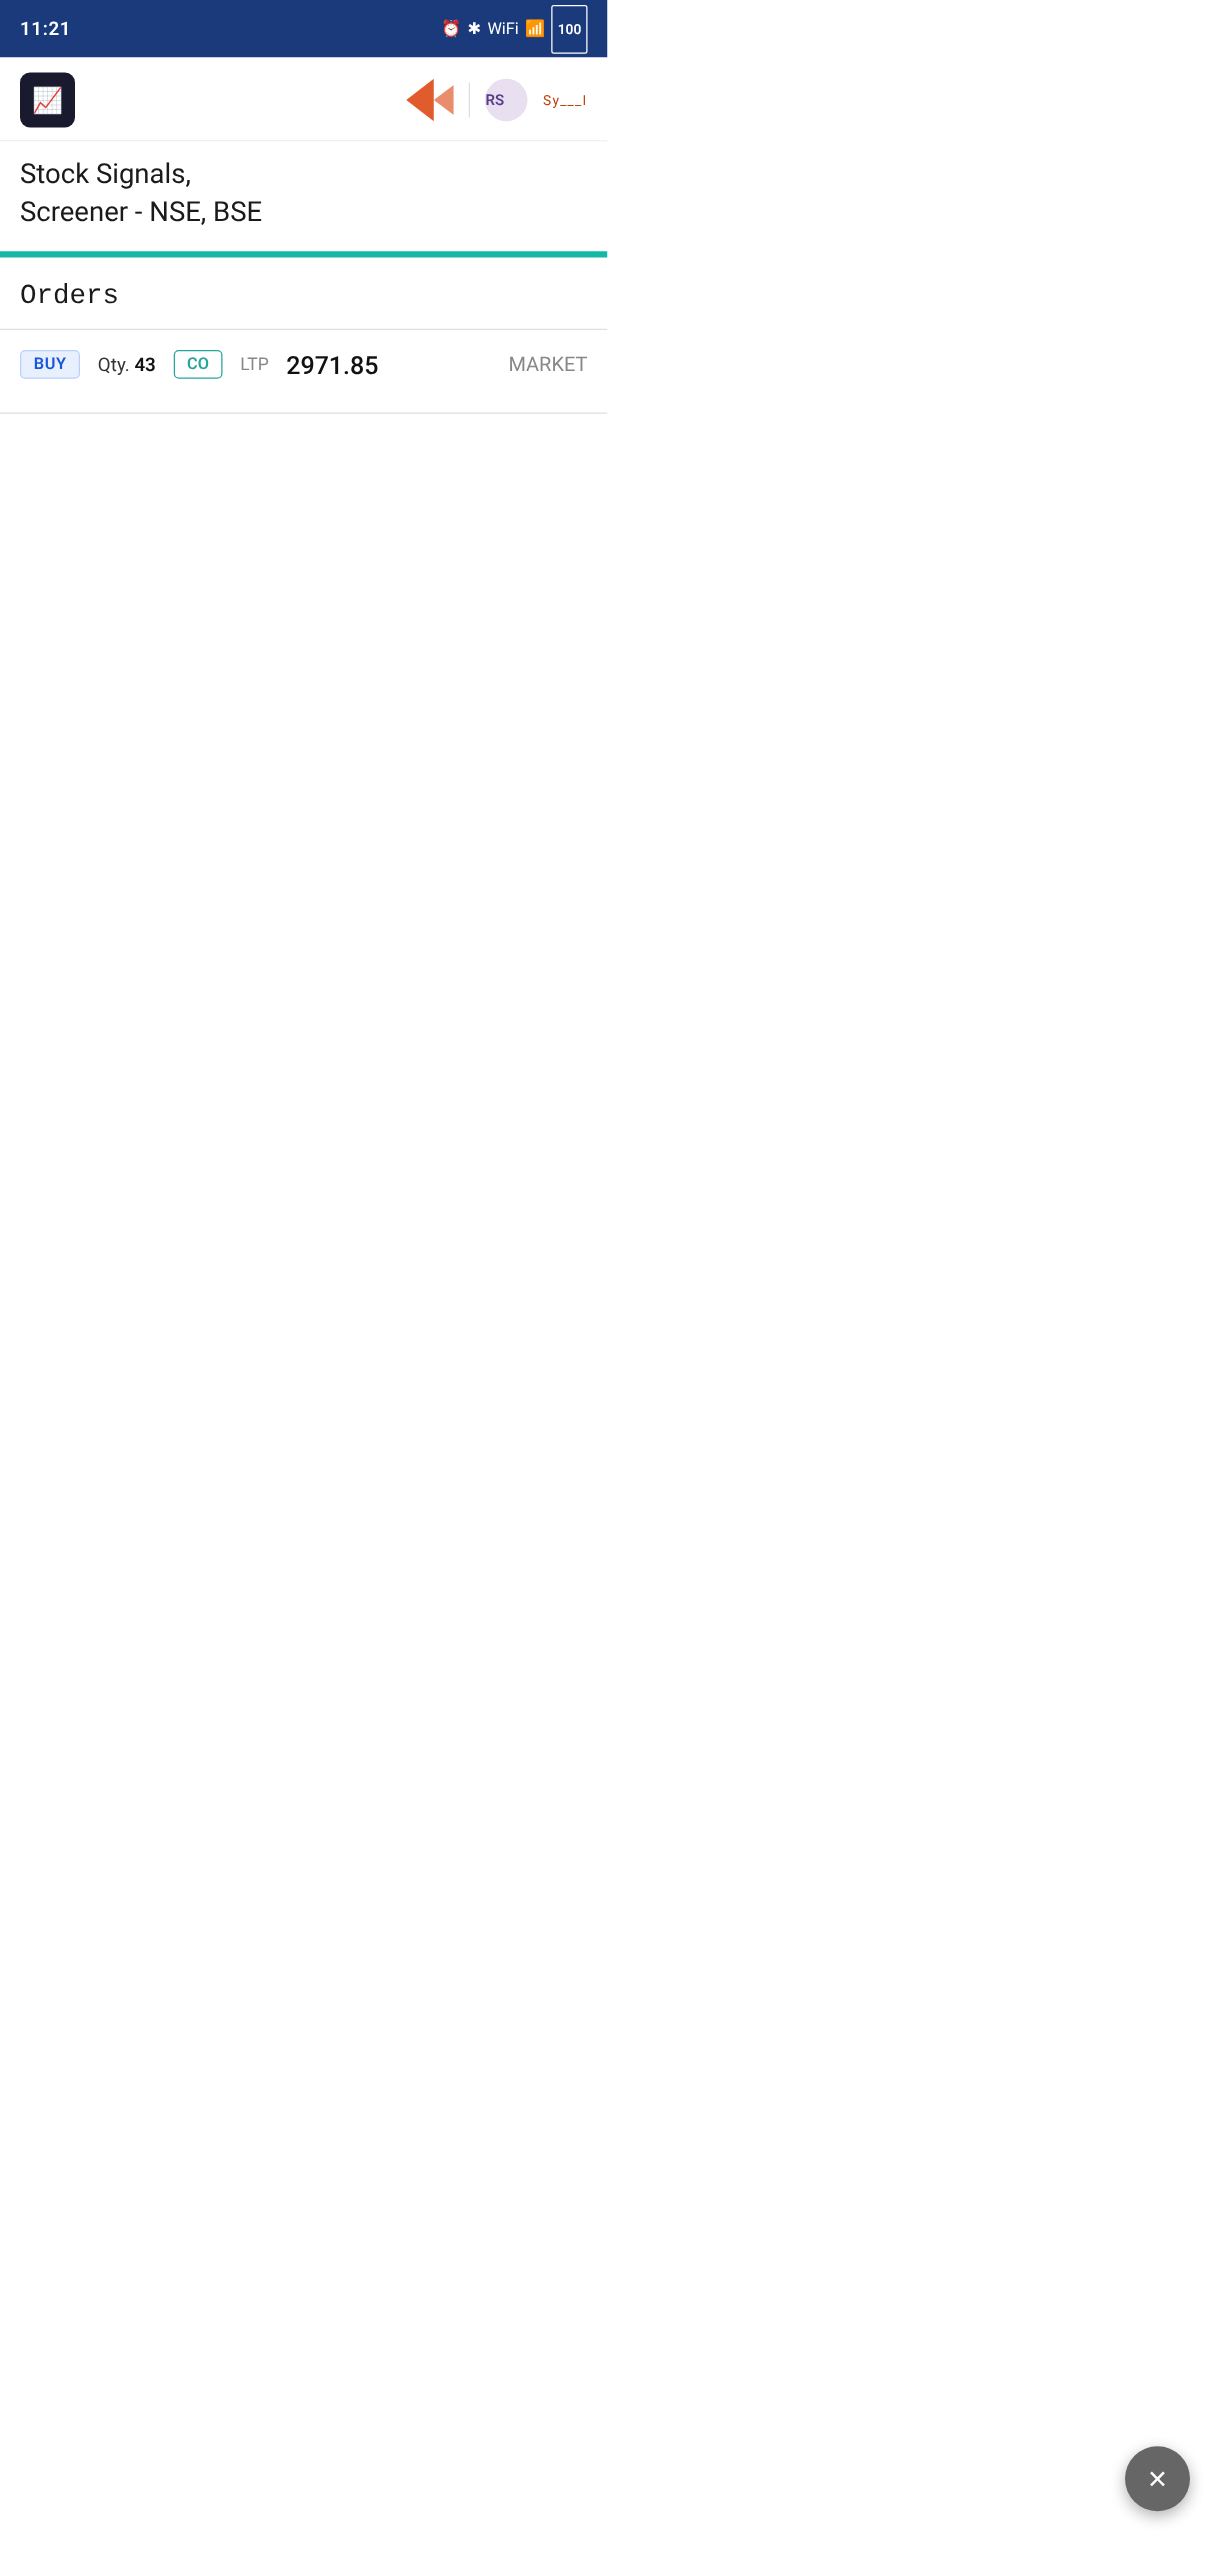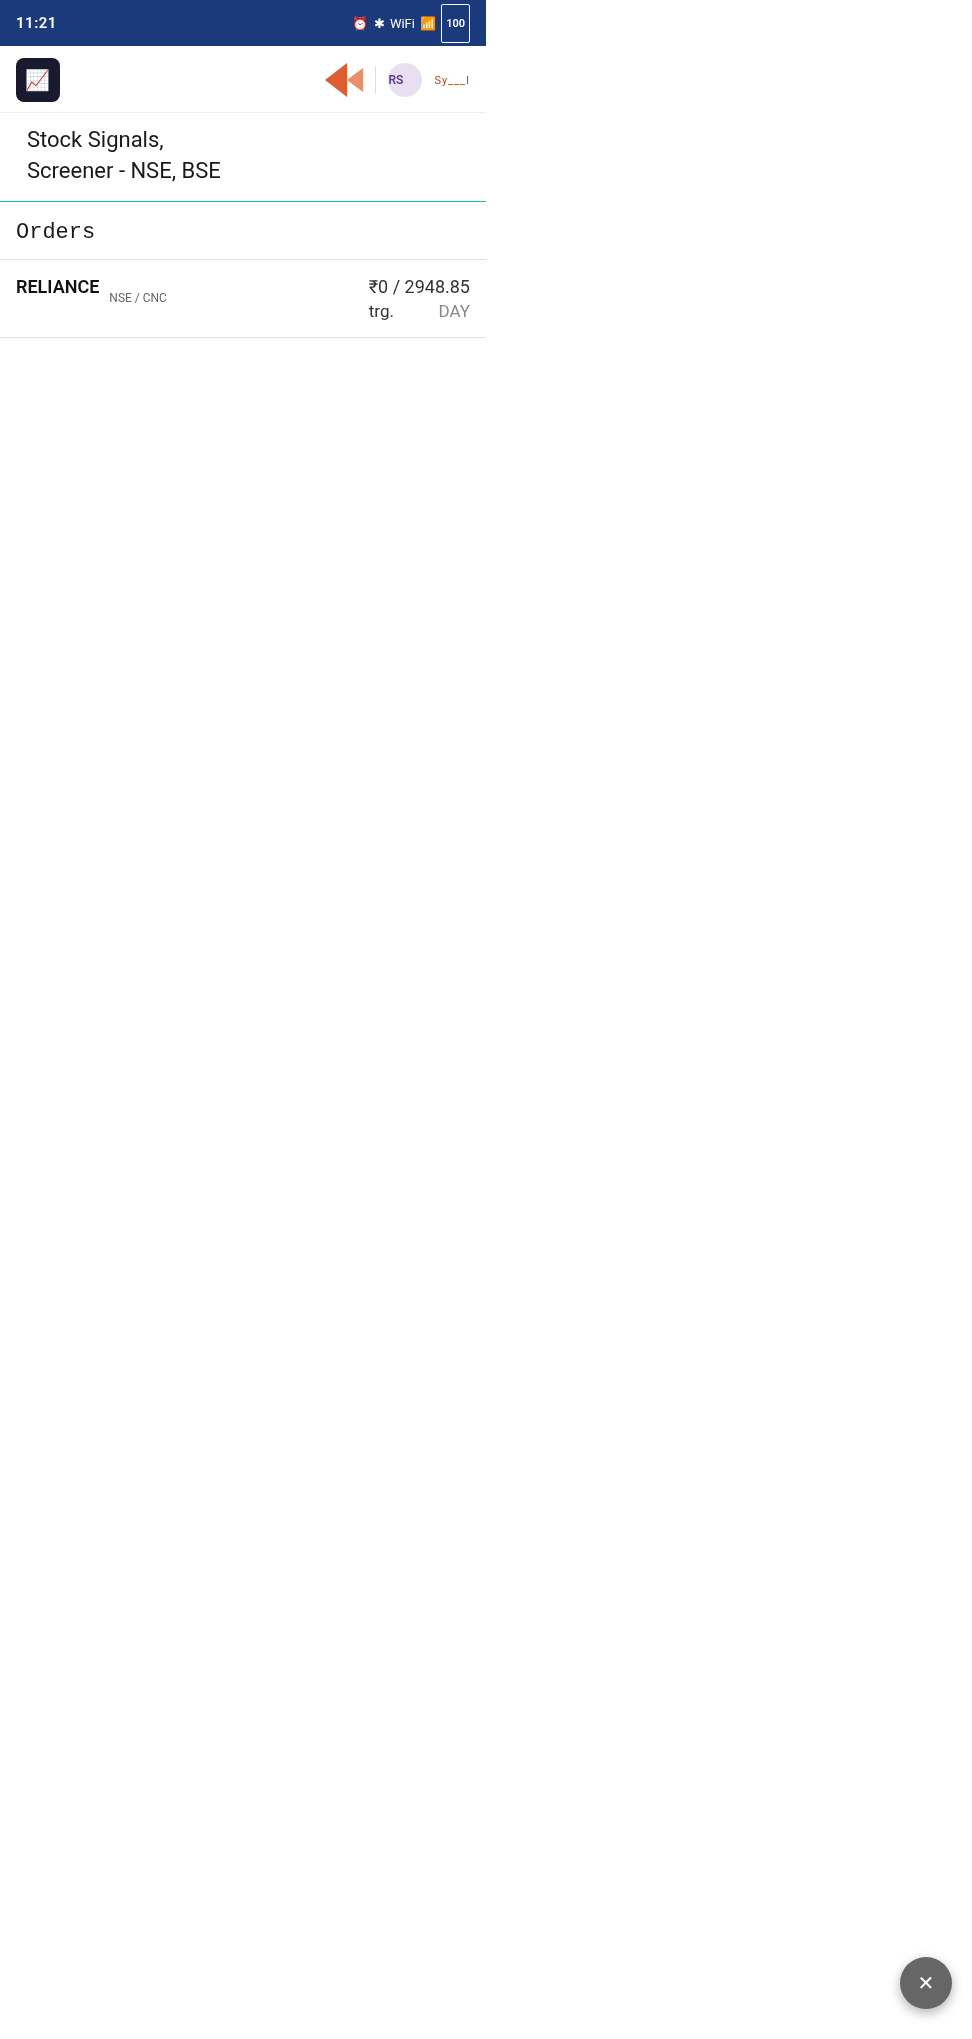--- a/index.html
+++ b/index.html
@@ -100,22 +100,22 @@
 
     .user-name {
       font-size: 11px;
       color: #c2410c;
       font-weight: 400;
       letter-spacing: 1px;
     }
 
     
     .app-title-section {
-      padding: 12px 27px 14px;
-      border-bottom: 1px solid #14b8a6;
+      padding: 12px 16px 14px;
+      border-bottom: 5px solid #14b8a6;
     }
 
     .app-title {
       font-size: 22px;
       font-weight: 400;
       color: #1a1a1a;
       line-height: 1.4;
     }
 
     
@@ -329,32 +329,31 @@
 </div>
 
 <div class="orders-section">
   <span class="orders-title">Orders</span>
 </div>
 
 <div class="main-content">
 
   <div class="order-card">
 
-
-    <div class="order-row-2">
-      <span class="stock-name">RELIANCE</span>
-      <span class="exchange-badge">NSE / CNC</span>
-      <div style="margin-left:auto; text-align:right;">
-        <div class="price-info">₹0 / 2948.85</div>
-        <div style="display:flex; gap: 30px; justify-content:flex-end; margin-top:4px;">
-          <span class="trg-label">trg.</span>
-          <span class="day-label">DAY</span>
-        </div>
-      </div>
+    <div class="order-row-1">
+      <span class="buy-badge">BUY</span>
+      <span class="qty-label">
+        <span>Qty.</span>&nbsp;<span class="qty-value">43</span>
+      </span>
+      <span class="co-badge">CO</span>
+      <span class="ltp-label">LTP</span>
+      <span class="ltp-value">2971.85</span>
+      <span class="market-label">MARKET</span>
     </div>
+
   </div>
 
 
 </div>
 
 <div class="fab-close">
   <span>✕</span>
 </div>
 
 </body></html>

